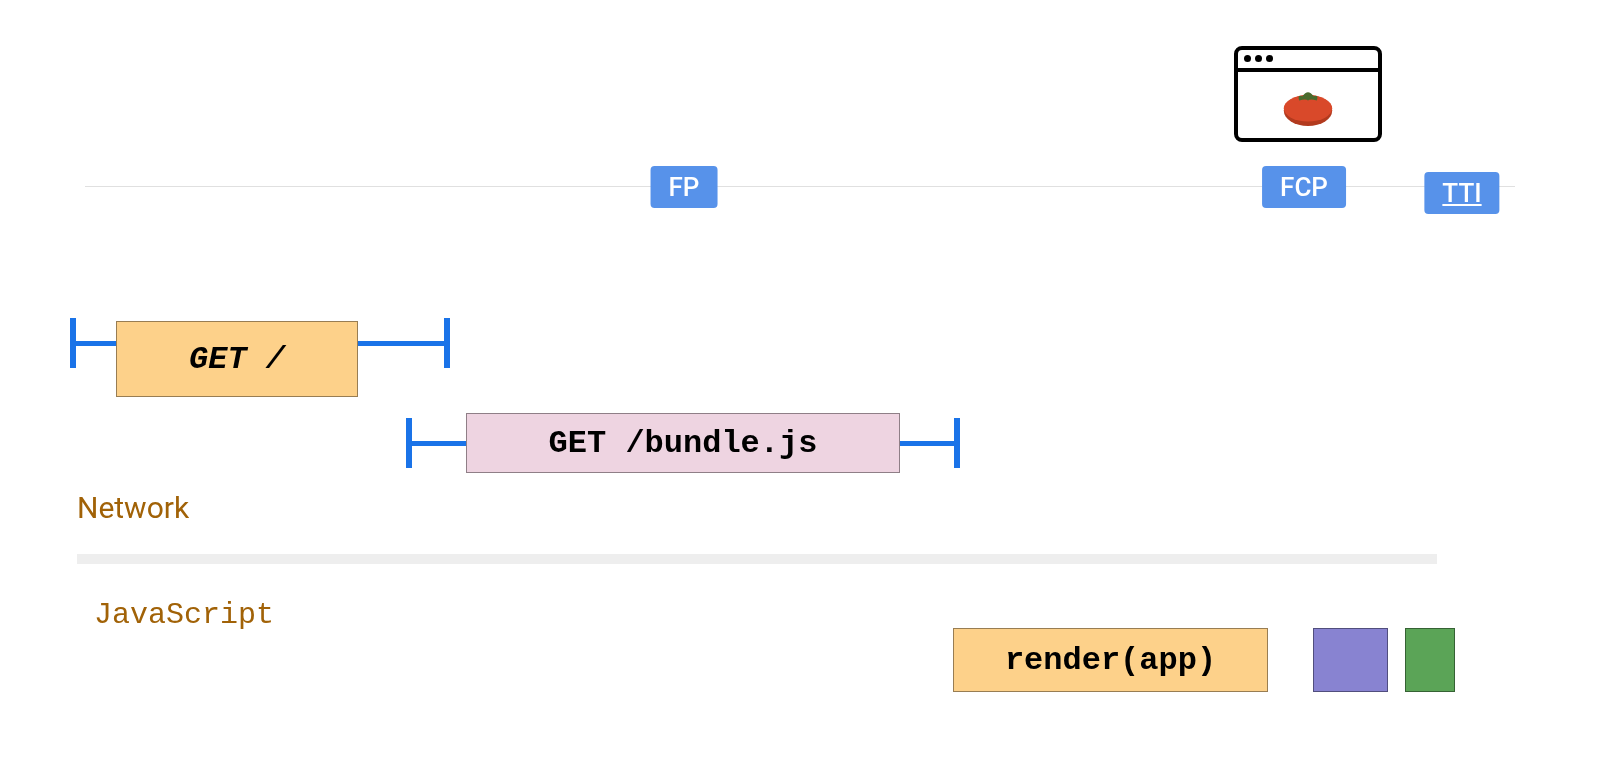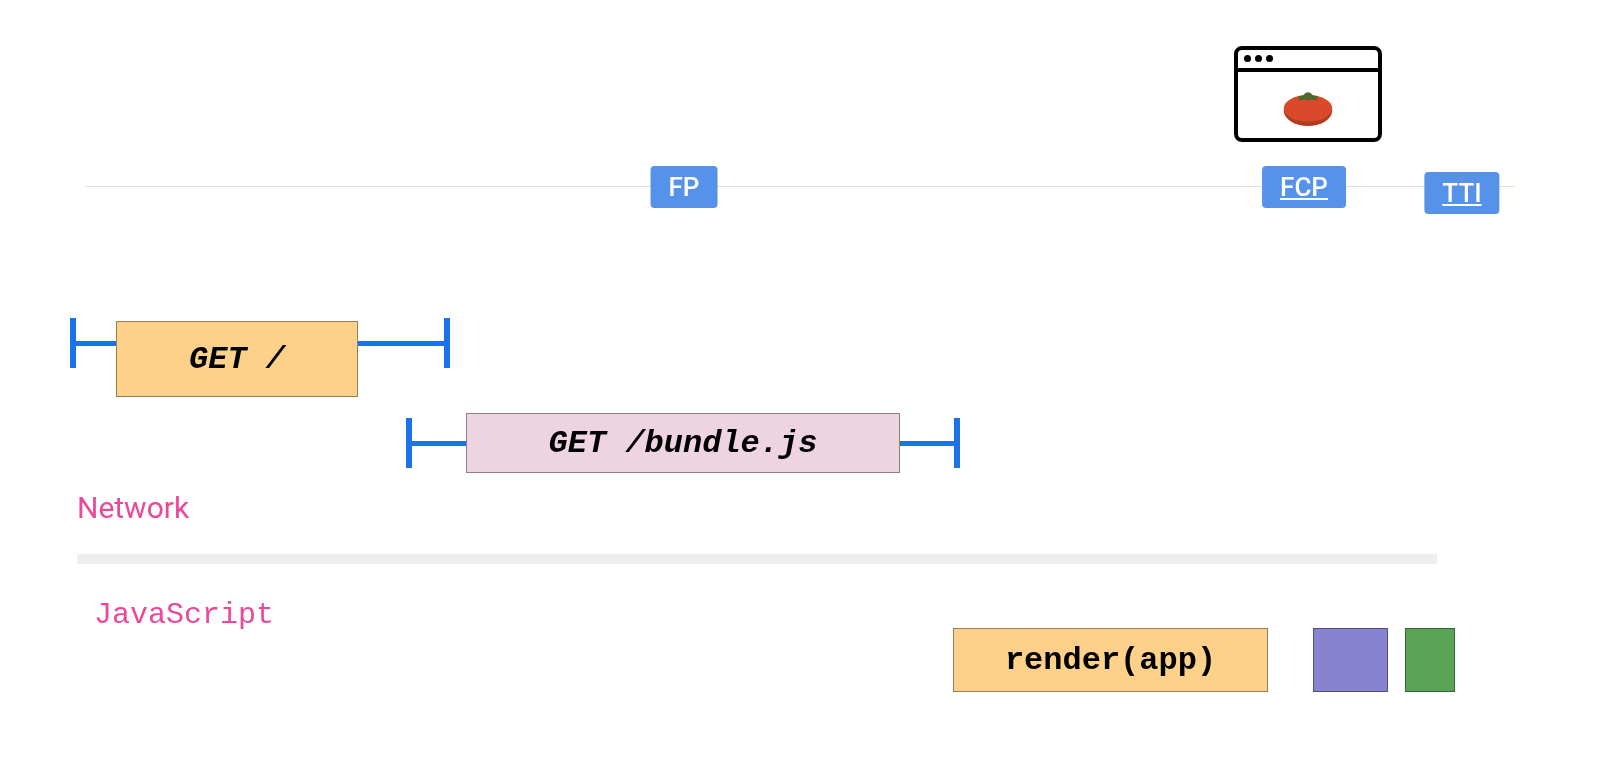--- a/index.html
+++ b/index.html
@@ -24,21 +24,21 @@
     color: #ffffff;
     font-weight: 500;
     font-size: 26px;
     padding: 6px 18px;
     border-radius: 4px;
     transform: translateX(-50%);
     white-space: nowrap;
   }
   .section-label {
     position: absolute;
-    color: #ec4899;
+    color: #a16207;
     font-size: 30px;
     font-weight: 400;
   }
   .section-divider {
     position: absolute;
     height: 10px;
     background: #eeeeee;
   }
   .whisker-line {
     position: absolute;
@@ -118,33 +118,33 @@
       <ellipse cx="50" cy="33" rx="22" ry="12" fill="#d9492a"></ellipse>
       <path d="M45 22 Q50 15 55 22 Q60 20 58 26 Q52 24 50 26 Q48 24 42 26 Q40 20 45 22 Z" fill="#4a6b2d"></path>
     </svg>
   </div>
 </div>
 
 <div class="timeline-line" id="timeline-axis" style="left: 85px; top: 186px; width: 1430px;"></div>
 
 <div id="markers-layer">
     <div class="marker" style="left: 684px; top: 166px;">FP</div>
-    <div class="marker" style="left: 1304px; top: 166px; text-decoration: underline;">FCP</div>
+    <div class="marker" style="left: 1304px; top: 166px;">FCP</div>
     <div class="marker" style="left: 1462px; top: 172px; text-decoration: underline;">TTI</div>
   </div>
 
 <div id="network-layer">
     <div class="whisker-line" style="left: 73px; top: 340.5px; width: 374px;"></div>
     <div class="whisker-cap" style="left: 70px; top: 318px;"></div>
     <div class="whisker-cap" style="left: 444px; top: 318px;"></div>
     <div class="req-box req-doc" style="left: 116px; top: 321px; width: 242px; height: 76px; font-style: italic;">GET /</div>
     <div class="whisker-line" style="left: 409px; top: 440.5px; width: 548px;"></div>
     <div class="whisker-cap" style="left: 406px; top: 418px;"></div>
     <div class="whisker-cap" style="left: 954px; top: 418px;"></div>
-    <div class="req-box req-js" style="left: 466px; top: 413px; width: 434px; height: 60px; font-style: italic;">GET /bundle.js</div>
+    <div class="req-box req-js" style="left: 466px; top: 413px; width: 434px; height: 60px;">GET /bundle.js</div>
   </div>
 
 <div class="section-label" id="network-label" style="left: 77px; top: 490px;">Network</div>
 
 <div class="section-divider" id="divider" style="left: 77px; top: 554px; width: 1360px;"></div>
 
 <div class="section-label" id="js-label" style="left: 94px; top: 598px; font-family: Liberation Mono, monospace;">JavaScript</div>
 
 <div id="js-layer">
     <div class="task-box task-render" style="left: 953px; top: 628px; width: 315px; height: 64px;">render(app)</div>

